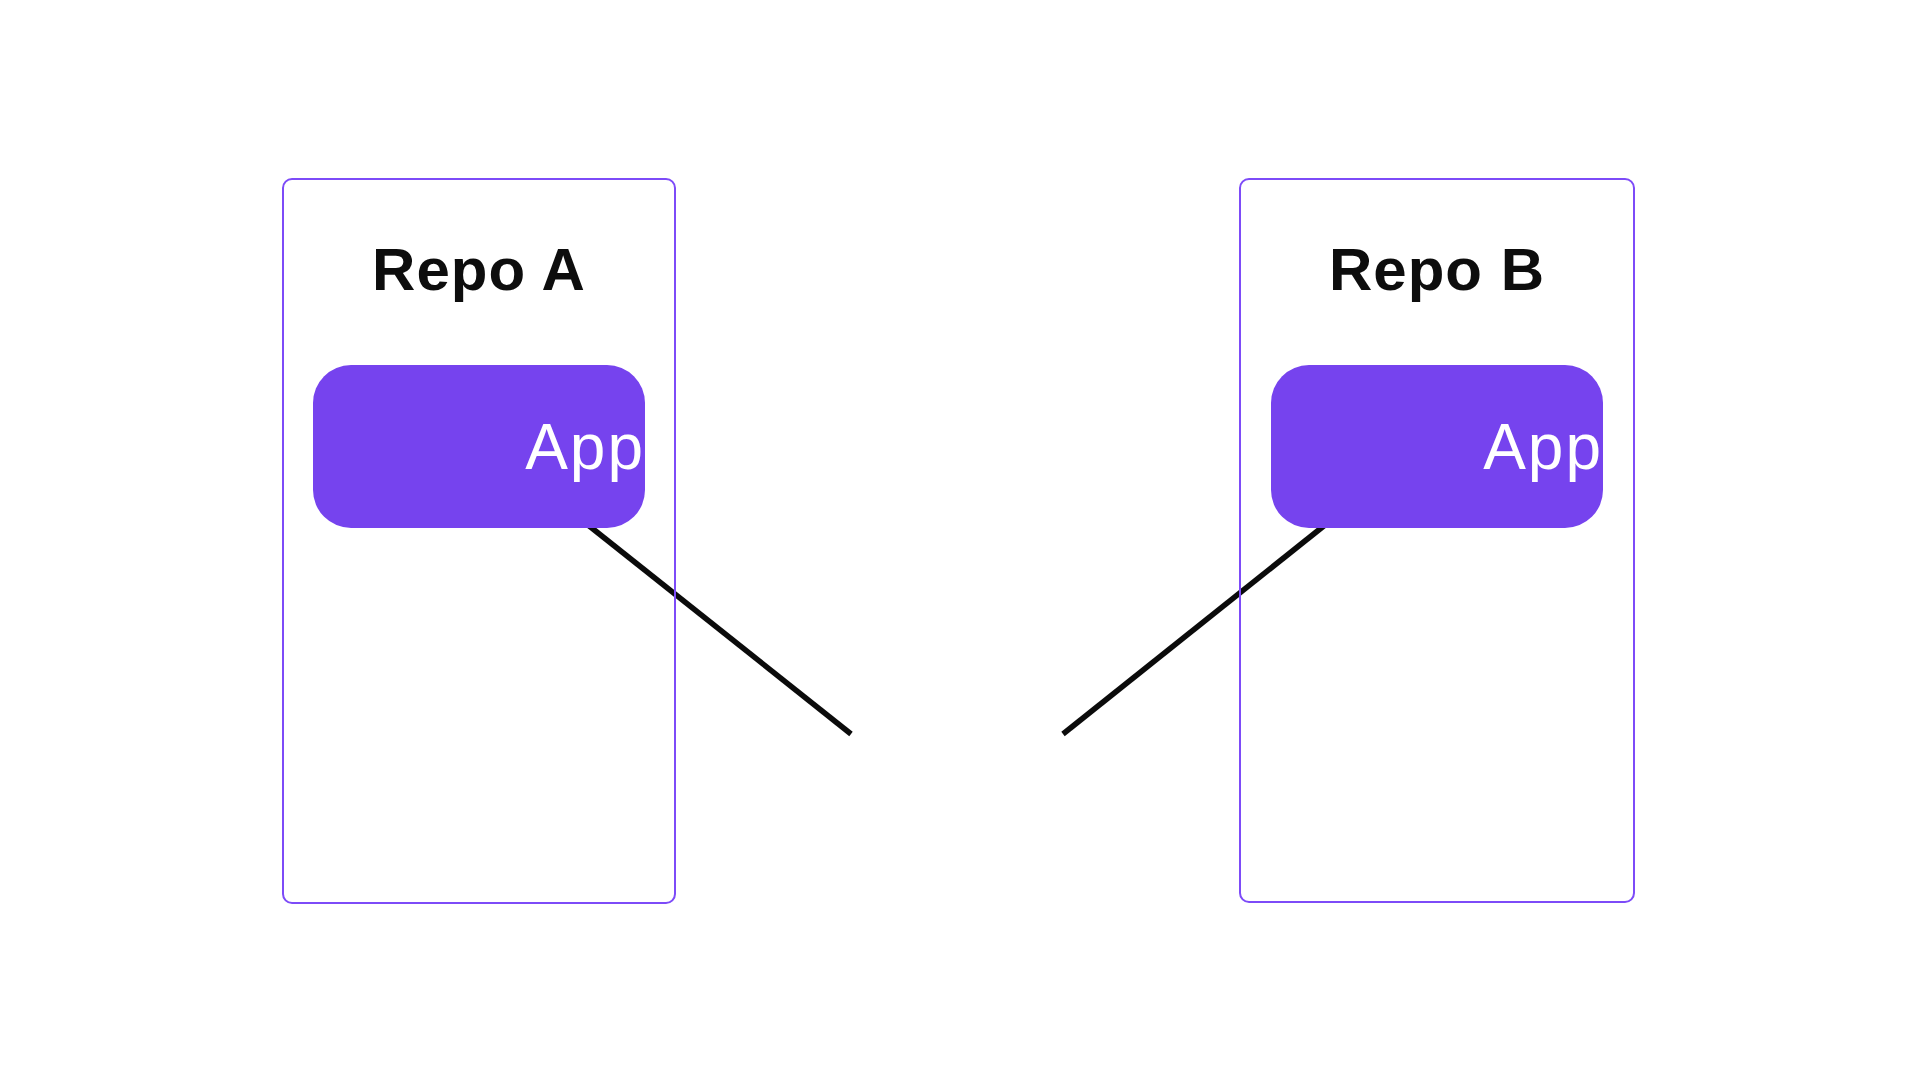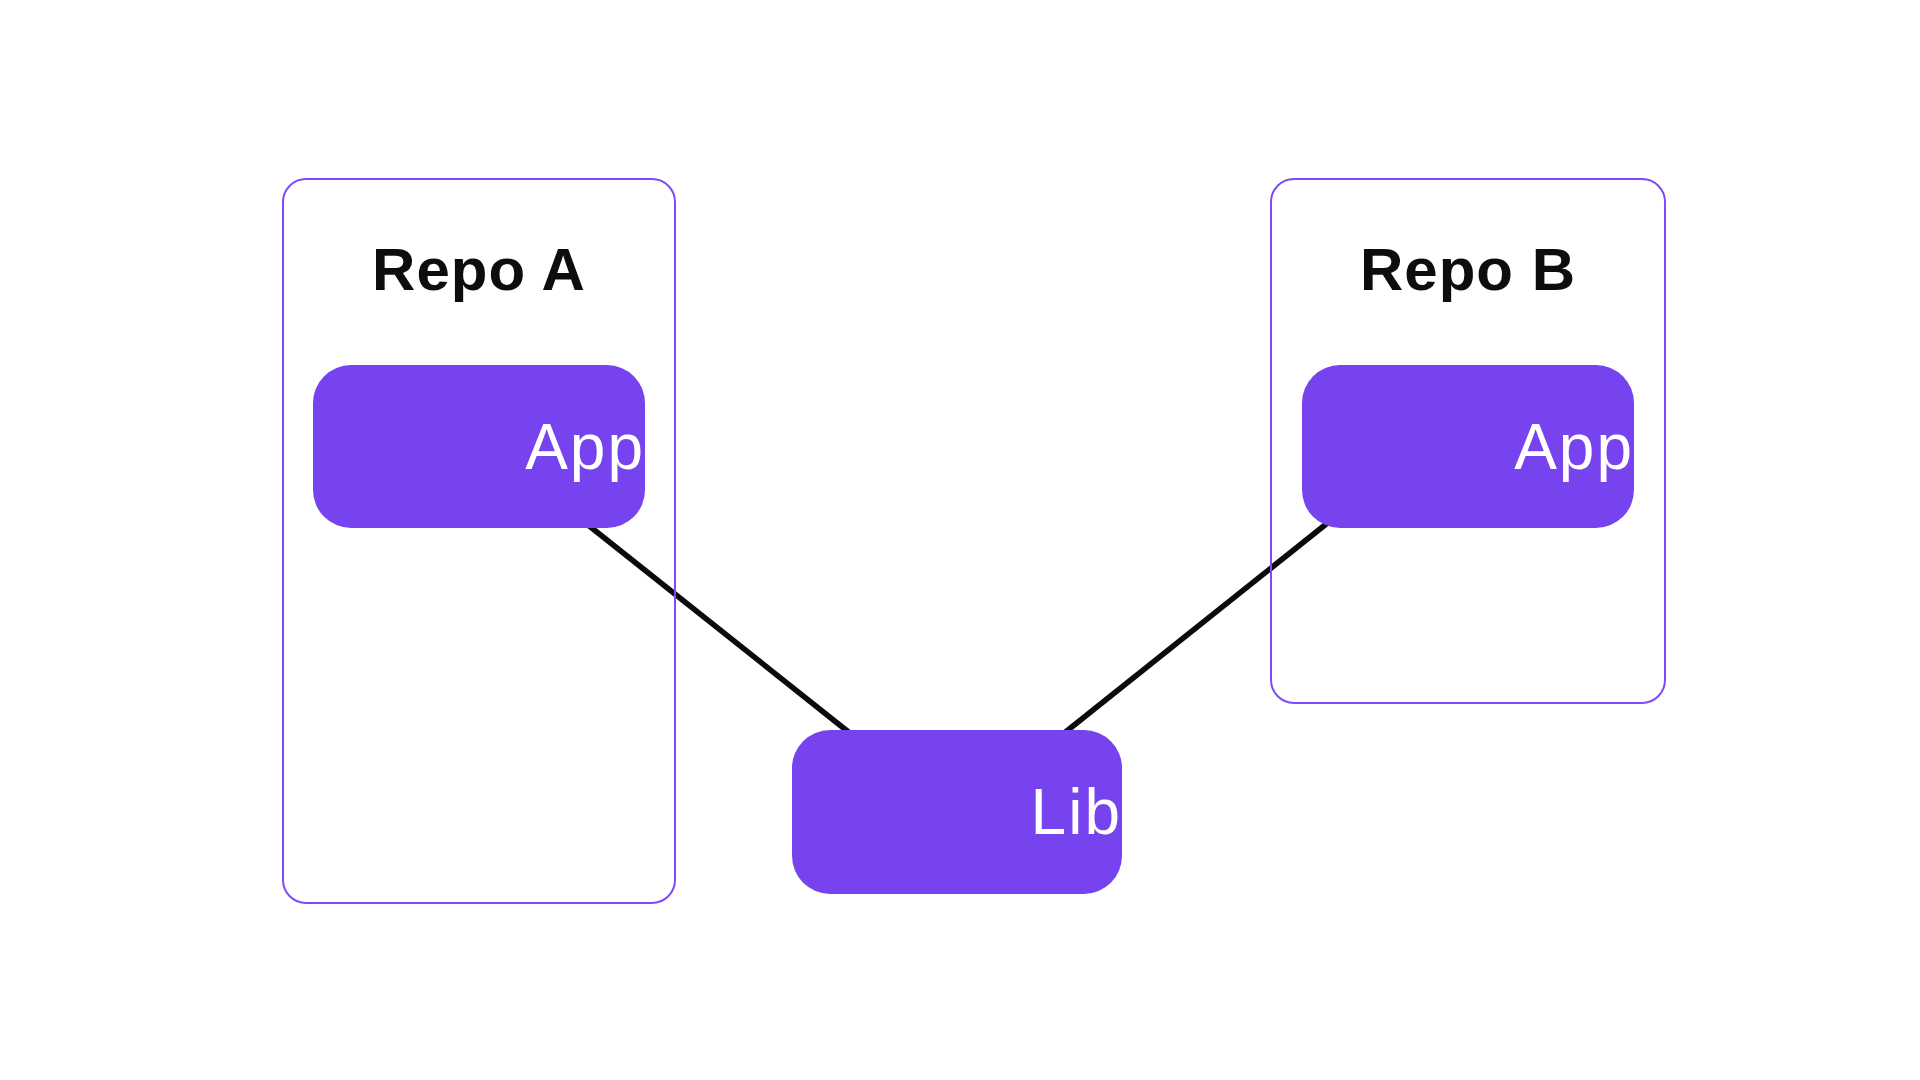--- a/index.html
+++ b/index.html
@@ -32,26 +32,26 @@
     z-index: 1;
   }
   .edge {
     stroke: var(--edge);
     stroke-width: 5.5;
     stroke-linecap: butt;
   }
   .repo {
     position: absolute;
     border: 2.5px solid var(--container-border);
-    border-radius: 24px;
+    border-radius: 10px;
     background: transparent;
     z-index: 2;
   }
   .repo-a { left: 282px; top: 178px; width: 394px; height: 726px; }
-  .repo-b { left: 1270px; top: 178px; width: 396px; height: 526px; }
+  .repo-b { left: 1239px; top: 178px; width: 396px; height: 725px; }
   .repo-title {
     margin-top: 60px;
     text-align: center;
     font-size: 60px;
     font-weight: 600;
     letter-spacing: 1px;
     color: var(--title-text);
     line-height: 1;
   }
   .node {
@@ -101,17 +101,14 @@
     </div>
   </div>
 
   <div class="repo repo-b">
     <div class="repo-title">Repo B</div>
     <div class="node app-node">
       <span class="node-label">App</span>
     </div>
   </div>
 
-  <div class="node lib-node">
-    <span class="node-label">Lib</span>
-  </div>
 
 </div>
 
 </body></html>

